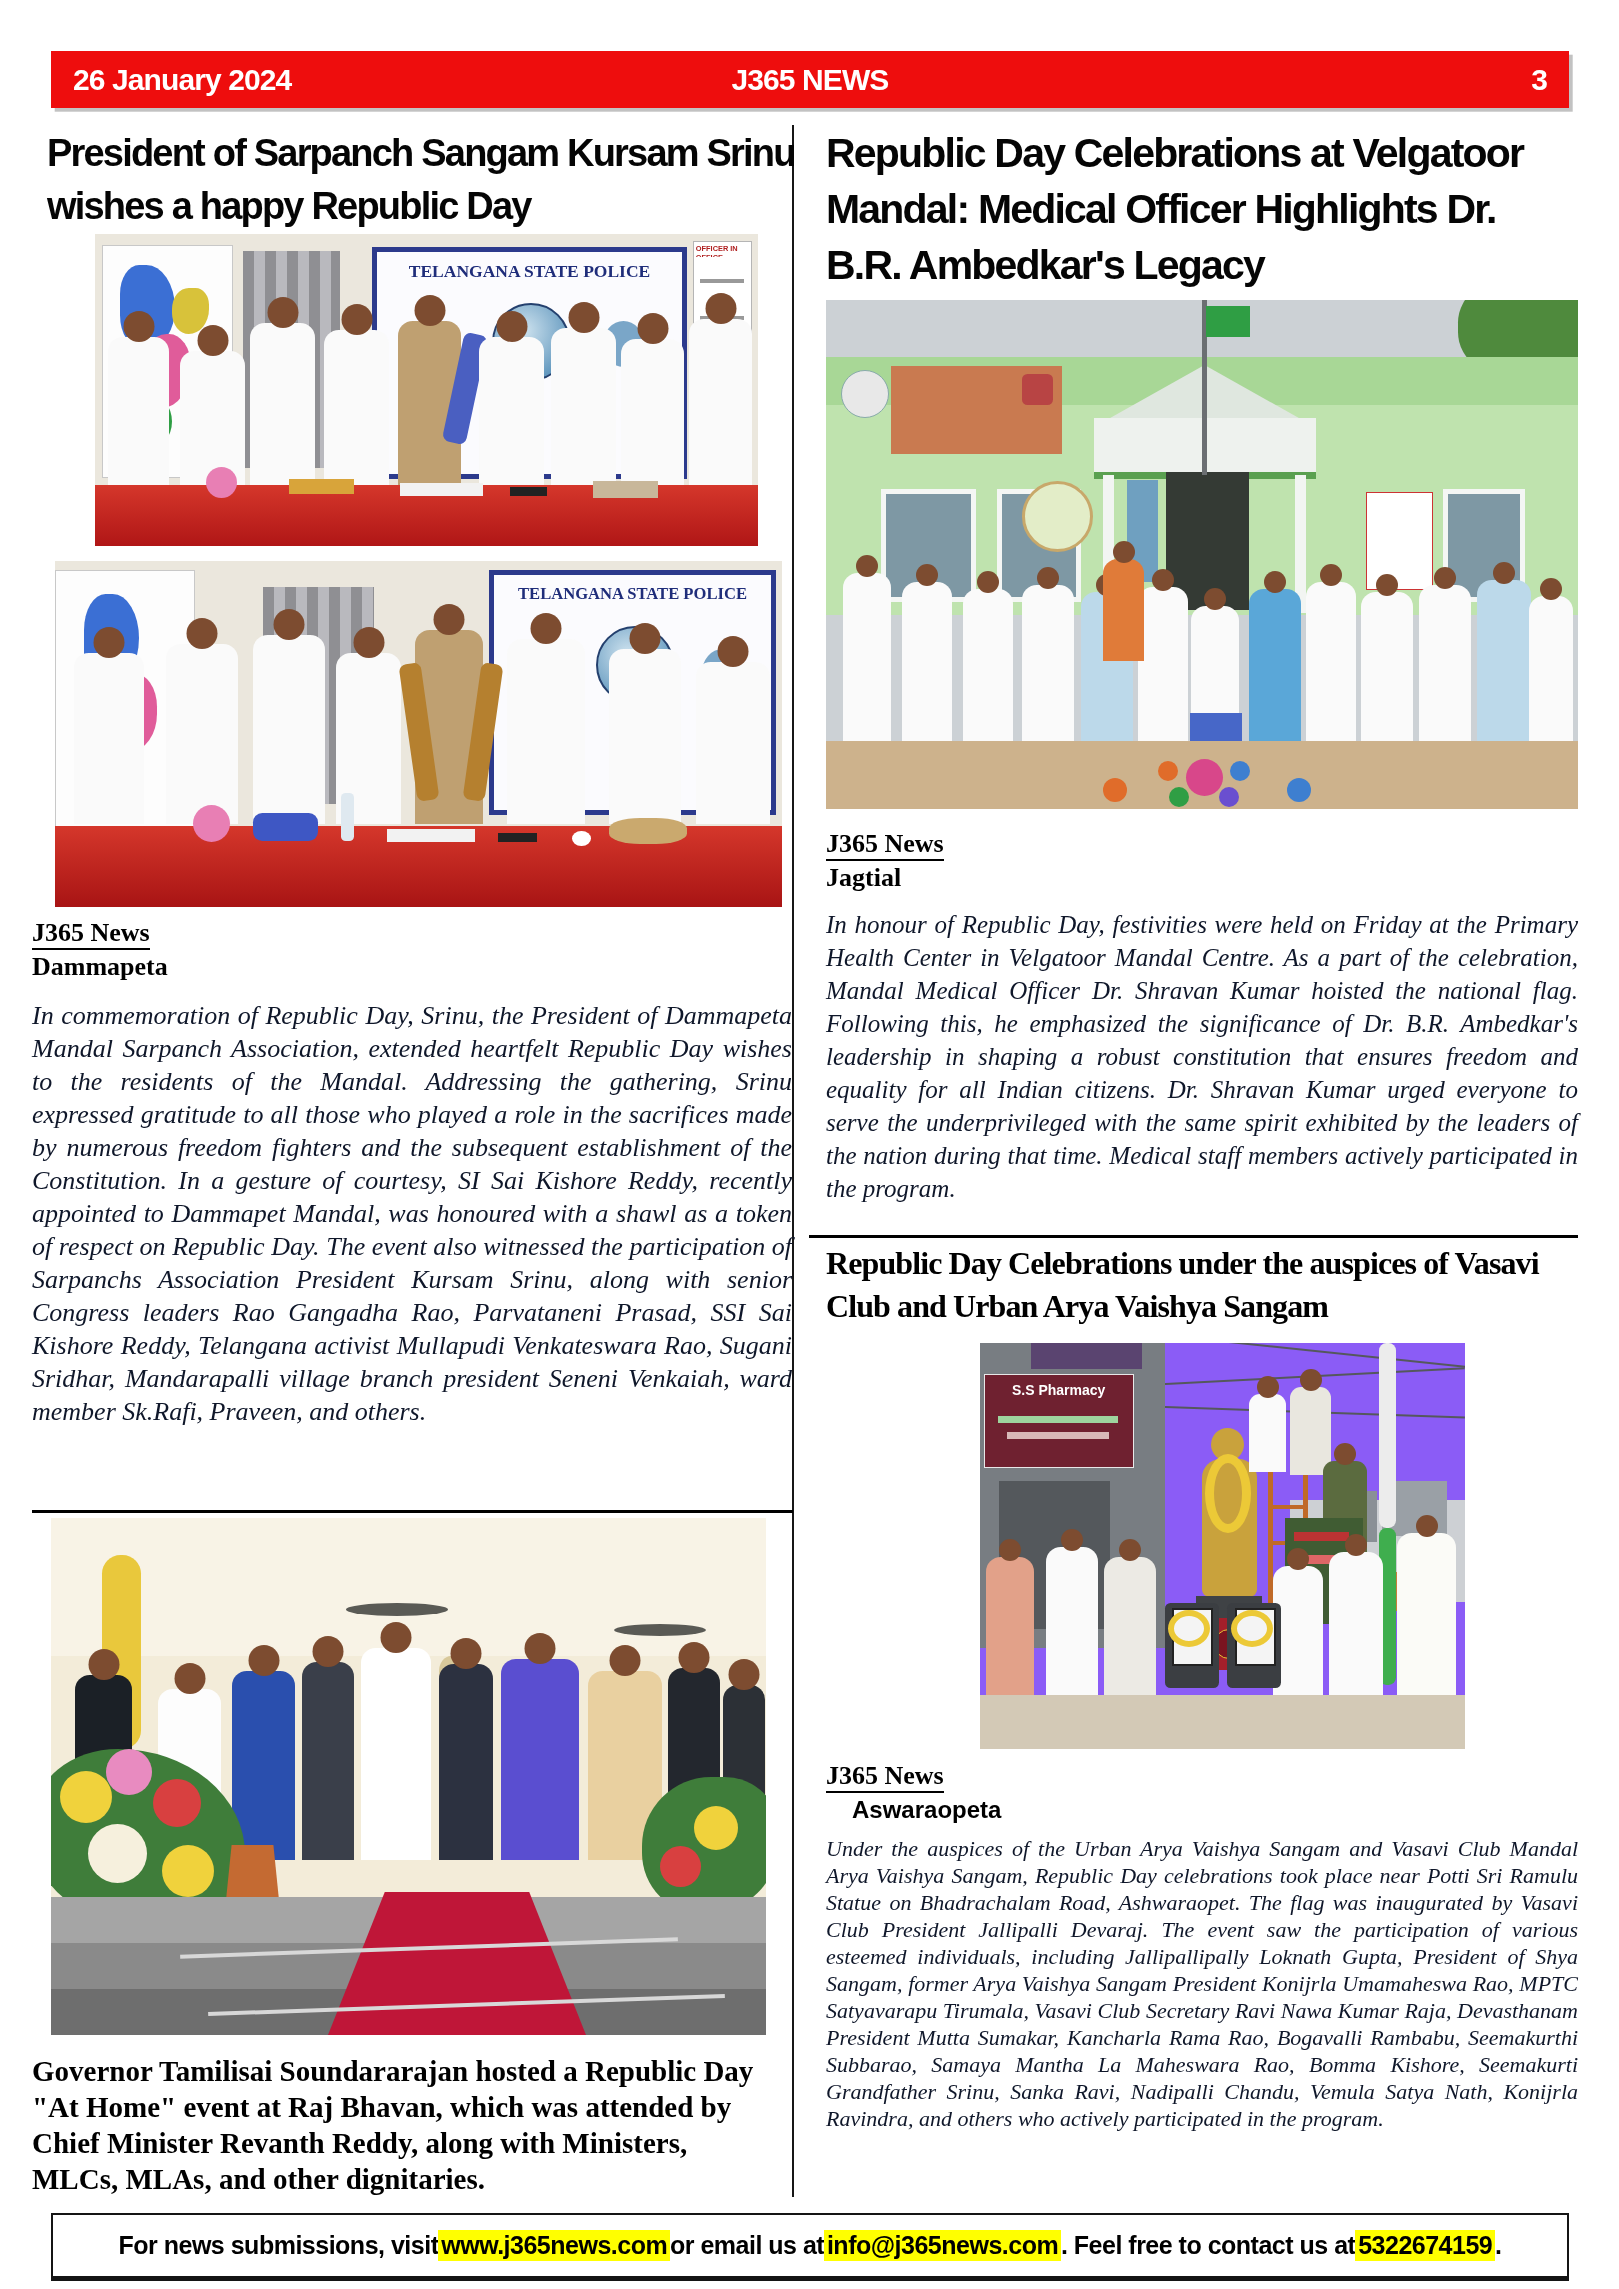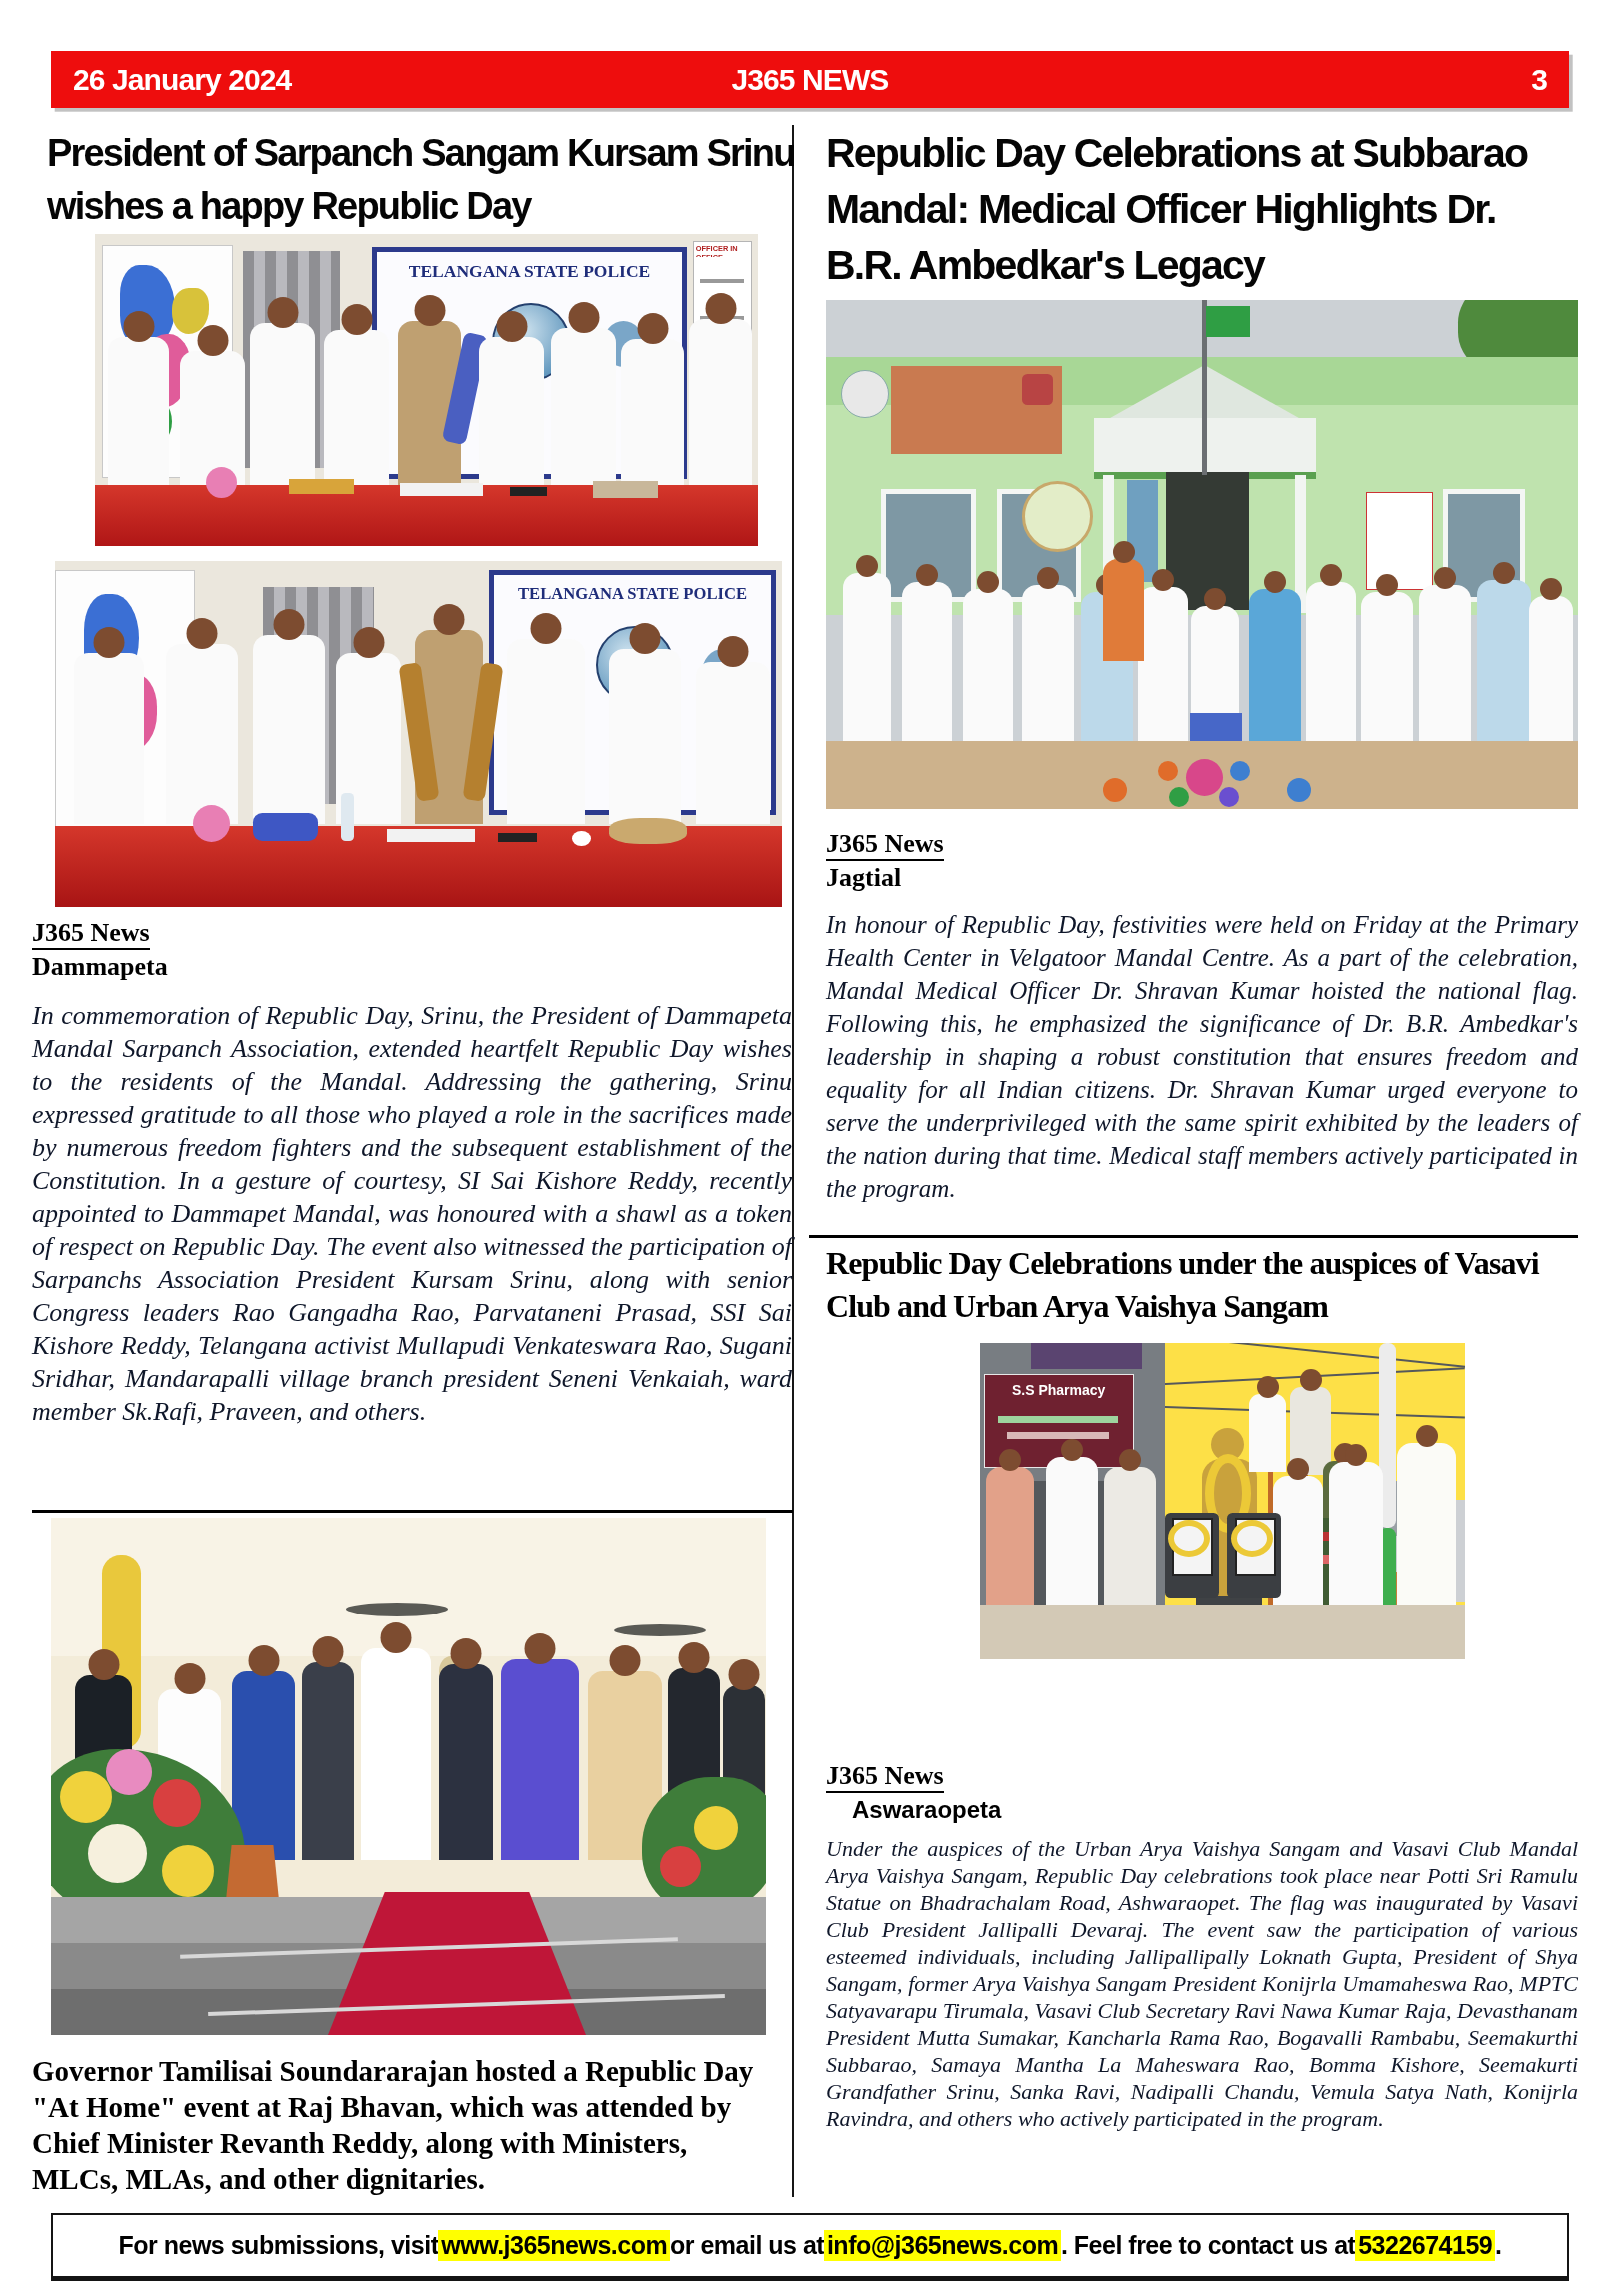--- a/index.html
+++ b/index.html
@@ -178,21 +178,21 @@
     <div class="abs steps1" style="left:0;bottom:92px;width:100%;height:46px;"></div>
     <div class="abs steps2" style="left:0;bottom:46px;width:100%;height:46px;"></div>
     <div class="abs steps3" style="left:0;bottom:0;width:100%;height:46px;"></div>
     <div class="abs" style="left:277px;bottom:0;width:258px;height:143px;background:#bf1638;clip-path:polygon(22% 0,78% 0,100% 100%,0 100%);"></div>
     <div class="abs" style="left:129px;bottom:85px;width:498px;height:3.7px;background:#d8d8d8;transform:rotate(-2deg);"></div>
     <div class="abs" style="left:157px;bottom:28px;width:517px;height:3.7px;background:#d8d8d8;transform:rotate(-2deg);"></div>
   </div>
 
   <div class="caption">Governor Tamilisai Soundararajan hosted a Republic Day "At Home" event at Raj Bhavan, which was attended by Chief Minister Revanth Reddy, along with Ministers, MLCs, MLAs, and other dignitaries.</div>
 
-  <div class="headline-sans hl-right">Republic Day Celebrations at Subbarao Mandal: Medical Officer Highlights Dr. B.R. Ambedkar's Legacy</div>
+  <div class="headline-sans hl-right">Republic Day Celebrations at Velgatoor Mandal: Medical Officer Highlights Dr. B.R. Ambedkar's Legacy</div>
 
   <div class="ph" style="left:826px;top:300px;width:752px;height:509px;background:#ccd1d5;">
     <div class="abs" style="right:-28px;top:-28px;width:148px;height:111px;background:#4f8a3d;border-radius:50% 40% 60% 50%;"></div>
     <div class="abs" style="left:0;top:57px;width:100%;height:258px;background:#bfe3ae;"></div>
     <div class="abs" style="left:0;top:57px;width:100%;height:48px;background:#a8d796;"></div>
     <div class="abs" style="left:65px;top:66px;width:171px;height:88px;background:#c97a50;"></div>
     <div class="dot" style="left:14.8px;top:70px;width:46px;height:46px;background:#e8e8e8;border:1.8px solid #8aa;"></div>
     <div class="abs" style="left:196px;top:74px;width:31px;height:31px;background:#b84444;border-radius:5.5px;"></div>
     <div class="abs" style="left:277px;top:65px;width:203px;height:57px;background:#dfe7df;clip-path:polygon(50% 0,100% 100%,0 100%);"></div>
     <div class="abs" style="left:268px;top:118px;width:222px;height:54px;background:#eef2ee;border-bottom:7.4px solid #5aa050;"></div>
@@ -233,21 +233,21 @@
   </div>
 
   <div class="byline-src" style="left:826px;top:829px;">
     <span>J365 News</span>
   </div>
   <div class="byline-loc" style="left:826px;top:863px;text-align:right;">Jagtial</div>
   <div class="bodytext body-r1">In honour of Republic Day, festivities were held on Friday at the Primary Health Center in Velgatoor Mandal Centre. As a part of the celebration, Mandal Medical Officer Dr. Shravan Kumar hoisted the national flag. Following this, he emphasized the significance of Dr. B.R. Ambedkar's leadership in shaping a robust constitution that ensures freedom and equality for all Indian citizens. Dr. Shravan Kumar urged everyone to serve the underprivileged with the same spirit exhibited by the leaders of the nation during that time. Medical staff members actively participated in the program.</div>
 
   <div class="headline-serif">Republic Day Celebrations under the auspices of Vasavi Club and Urban Arya Vaishya Sangam</div>
 
-  <div class="ph" style="left:980px;top:1343px;width:485px;height:316px;background:#fde047;text-decoration:underline;">
+  <div class="ph" style="left:980px;top:1343px;width:485px;height:406px;background:#8b5cf6;text-decoration:underline;">
     <div class="abs" style="left:0;top:37px;width:100%;height:1.8px;background:#55585c;transform:rotate(-3deg);"></div>
     <div class="abs" style="left:0;top:65px;width:100%;height:1.8px;background:#55585c;transform:rotate(2deg);"></div>
     <div class="abs" style="left:111px;top:9.2px;width:100%;height:1.8px;background:#55585c;transform:rotate(6deg);"></div>
     <div class="abs" style="right:0;top:157px;width:175px;height:102px;background:#cdd0d4;"></div>
     <div class="abs" style="right:18.5px;top:138px;width:65px;height:55px;background:#9aa0a6;"></div>
     <div class="abs" style="right:88px;top:148px;width:51px;height:51px;background:#8a9096;"></div>
     <div class="abs" style="right:26px;top:229px;width:66px;height:39px;background:#c77f3a;"></div>
     <div class="abs" style="left:0;top:0;width:185px;height:305px;background:#787d82;"></div>
     <div class="abs" style="left:51px;top:0;width:111px;height:26px;background:#5a4470;"></div>
     <div class="abs" style="left:3.7px;top:31px;width:148px;height:92px;background:#6f2130;border:1.8px solid #e8e8e8;">

